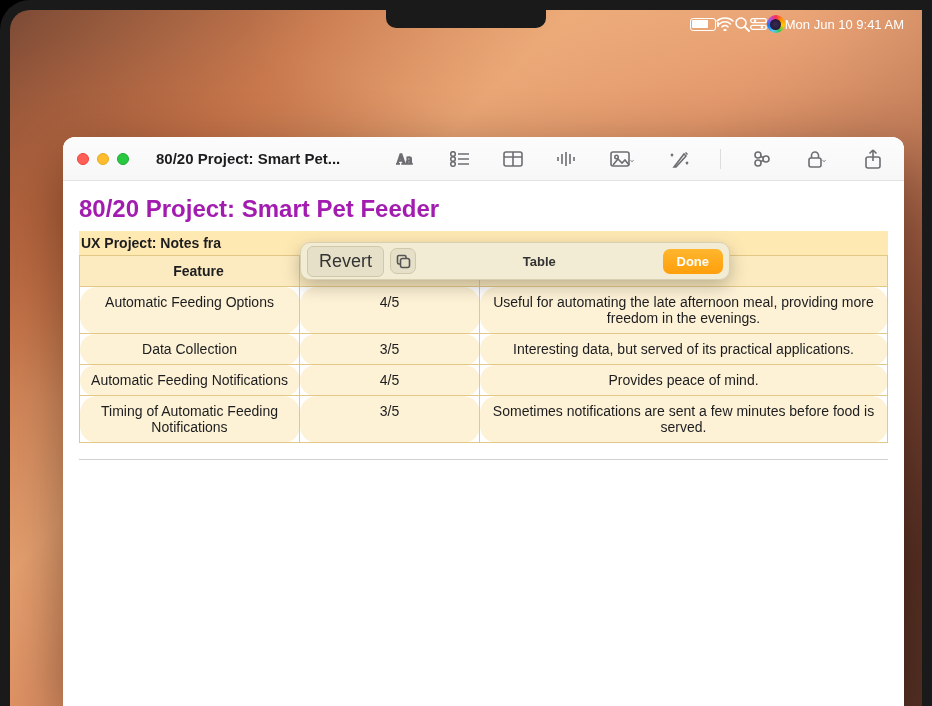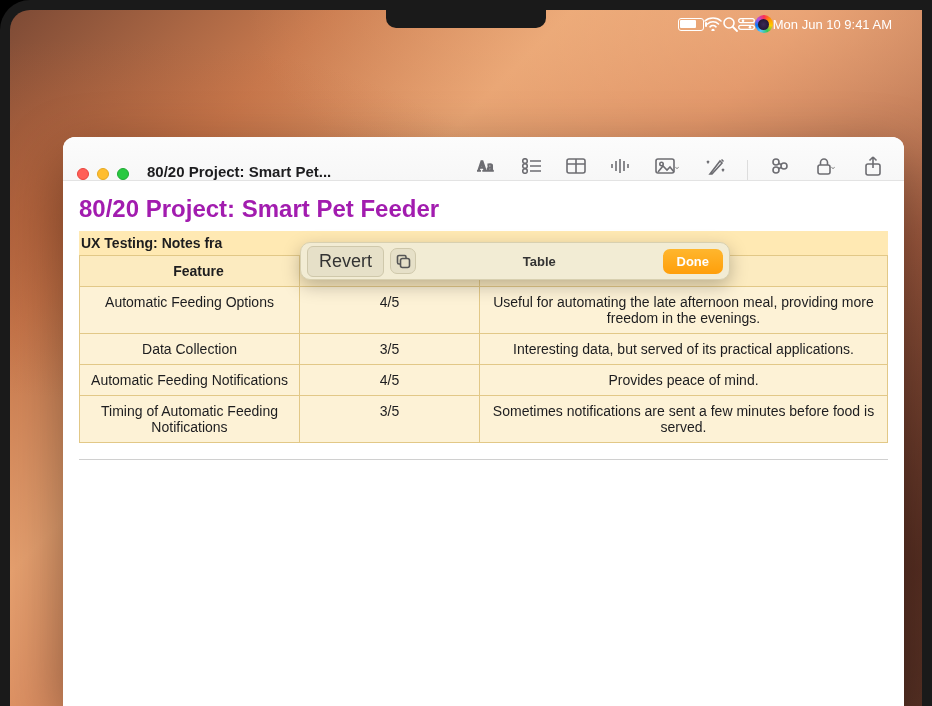--- a/index.html
+++ b/index.html
@@ -67,21 +67,21 @@
       background:
         radial-gradient(ellipse 900px 400px at 85% 0%, rgba(255,200,150,0.45), transparent 60%),
         radial-gradient(ellipse 700px 300px at 10% 30%, rgba(180,90,50,0.55), transparent 60%),
         radial-gradient(ellipse 600px 500px at 100% 80%, rgba(80,40,30,0.7), transparent 65%);
     }
 
     
     .menubar {
       position: absolute;
       top: 0;
-      right: 12px;
+      right: 0;
       height: 28px;
       display: flex;
       align-items: center;
       padding: 0 18px;
       color: #fff;
       font-size: 13px;
       z-index: 50;
     }
     .menubar .mi { display: flex; align-items: center; }
     .menubar svg { fill: #fff; }
@@ -120,23 +120,23 @@
       overflow: hidden;
       display: flex;
       flex-direction: column;
     }
 
     .titlebar {
       height: 44px;
       background: linear-gradient(#fcfcfc, #f7f7f7);
       border-bottom: 1px solid #e3e3e3;
       display: flex;
-      align-items: flex-end;
+      align-items: center;
       padding: 0 14px;
-      gap: 10px;
+      gap: 19px;
     }
 
     .traffic { display: flex; gap: 8px; margin-right: 8px; }
     .dot { width: 12px; height: 12px; border-radius: 50%; }
     .dot.r { background: #ff5f57; border: 0.5px solid #e9453e; }
     .dot.y { background: #ffbd2e; border: 0.5px solid #e6a922; }
     .dot.g { background: #28c940; border: 0.5px solid #20a934; }
 
     .wtitle {
       font-weight: 700;
@@ -197,20 +197,21 @@
     }
     table.note-table th {
       background: #fcebc0;
       font-weight: 700;
       color: #1d1d1f;
       padding-left: 26px;
     }
     table.note-table td {
       background: #fdf2d6;
       color: #1d1d1f;
+      border-radius: 17px;
     }
     table.note-table td:first-child { width: 220px; }
     table.note-table td:nth-child(2) { width: 180px; }
 
     .page-end {
       height: 1px;
       background: #d0d0d0;
       margin-top: 16px;
     }
 
@@ -376,21 +377,21 @@
         <div class="toolbtn">
           <svg width="18" height="20" viewBox="0 0 18 20">
               <path d="M9 1 V12 M9 1 L5.5 4.5 M9 1 L12.5 4.5"></path>
               <rect x="2" y="8" width="14" height="11" rx="2"></rect>
             </svg>
         </div>
       </div>
 
       <div class="content">
         <h1 class="note-title">80/20 Project: Smart Pet Feeder</h1>
-        <div class="highlight-strip">UX Testing: Notes fra</div>
+        <div class="highlight-strip">UX Project: Notes fra</div>
 
         <table class="note-table">
           <thead>
             <tr>
               <th>Feature</th>
               <th>Rating</th>
               <th>Comments</th>
             </tr>
           </thead>
           <tbody id="tbody">

